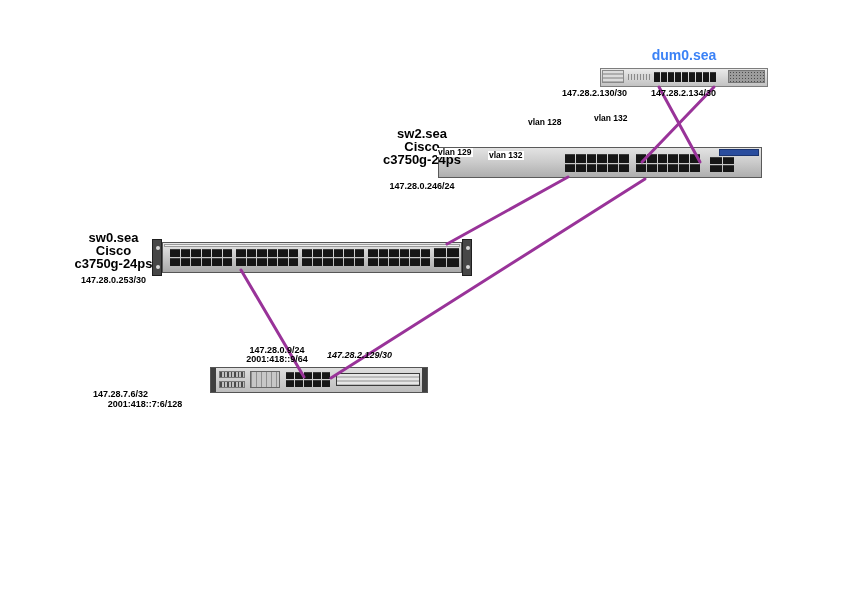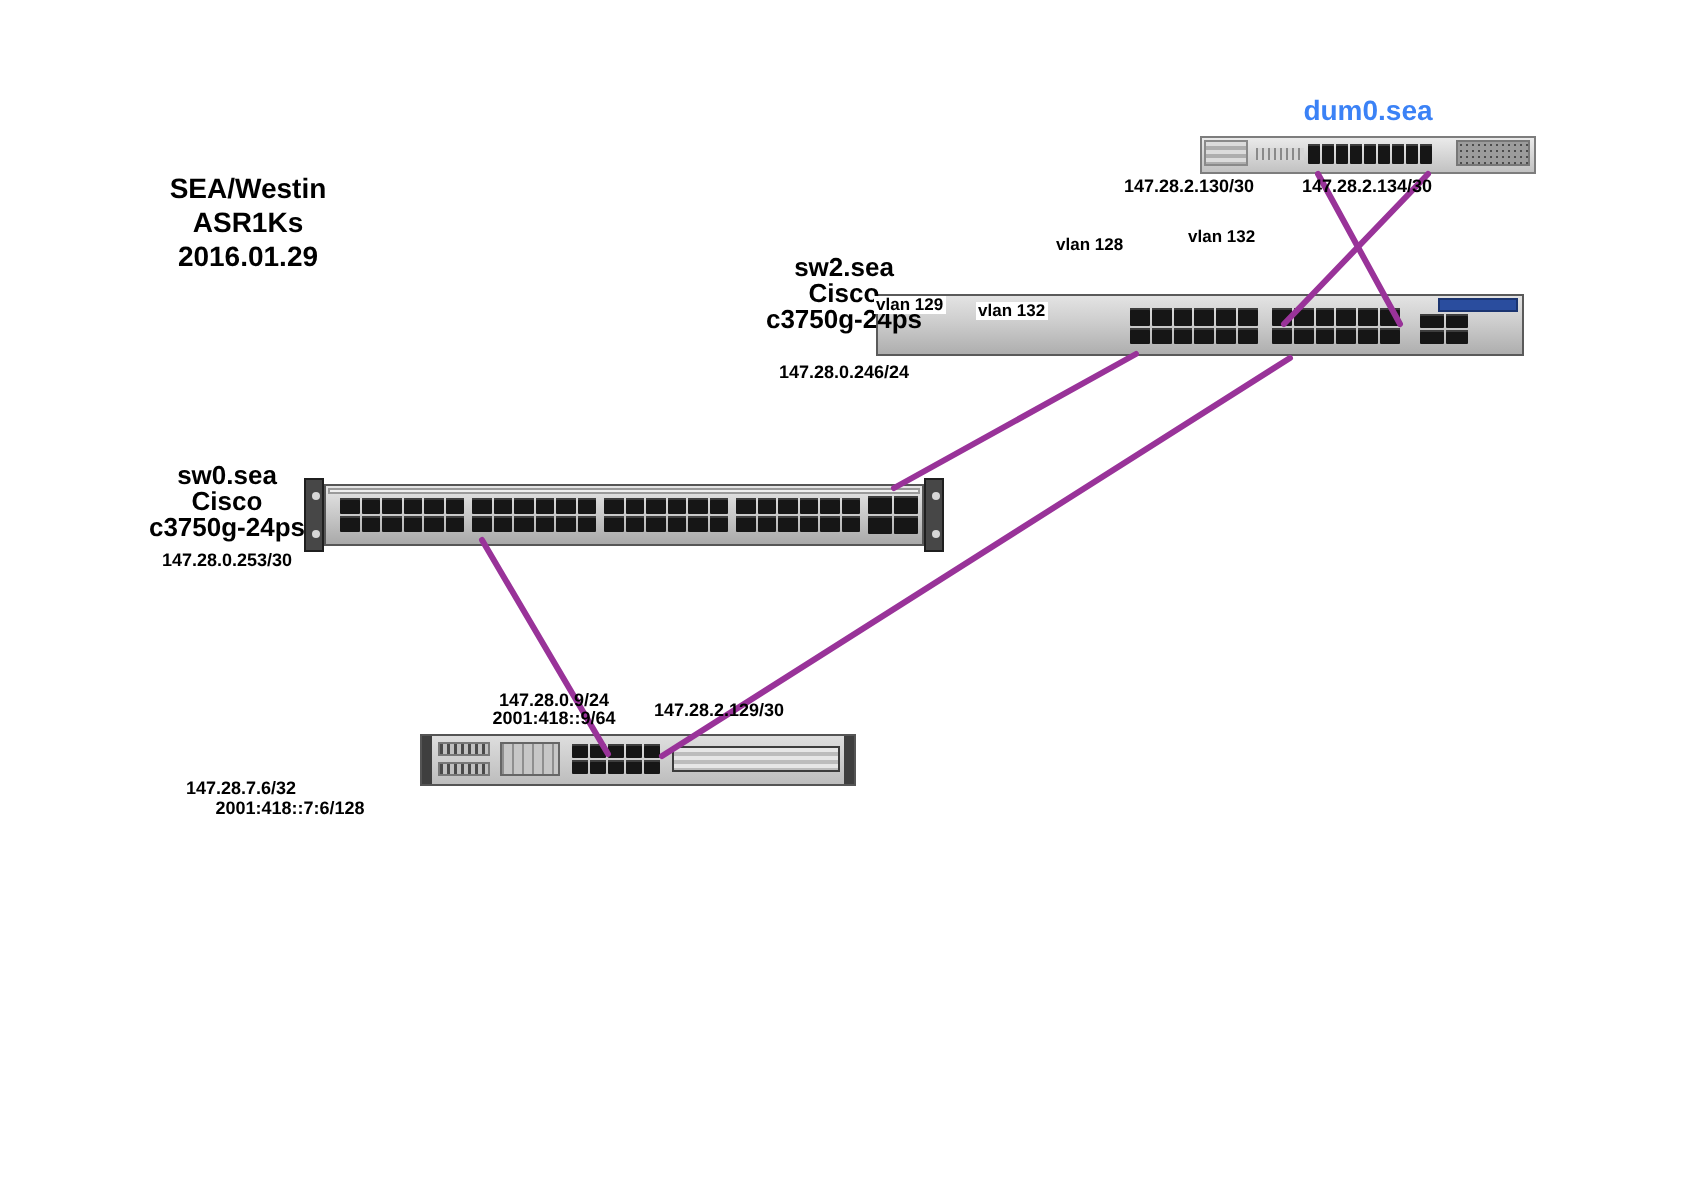--- a/index.html
+++ b/index.html
@@ -66,25 +66,20 @@
 <div class="canvas">
 
   <svg id="links-svg">
       <line x1="659" y1="87" x2="700" y2="162" stroke="#993399" stroke-width="3" stroke-linecap="round"></line>
       <line x1="714" y1="87" x2="642" y2="162" stroke="#993399" stroke-width="3" stroke-linecap="round"></line>
       <line x1="568" y1="177" x2="447" y2="244" stroke="#993399" stroke-width="3" stroke-linecap="round"></line>
       <line x1="645" y1="179" x2="331" y2="378" stroke="#993399" stroke-width="3" stroke-linecap="round"></line>
       <line x1="241" y1="270" x2="304" y2="377" stroke="#993399" stroke-width="3" stroke-linecap="round"></line>
     </svg>
 
-  <div class="abs title-block">
-    <div>SEA/Westin</div>
-    <div>ASR1Ks</div>
-    <div>2016.01.29</div>
-  </div>
 
   <div class="abs devname-lg" style="left:634px; top:47px; width:100px;">dum0.sea</div>
 
   <div class="chassis" style="left:600px; top:68px; width:168px; height:19px;">
     <div class="dum-body"></div>
     <div class="dum-left"></div>
     <div class="dum-ticks"></div>
     <div class="ports dum-ports" style="grid-template-columns: repeat(9, 1fr); grid-template-rows: repeat(1, 1fr);">
         <span class="port"></span>
         <span class="port"></span>
@@ -228,21 +223,21 @@
         <span class="port"></span>
       </div>
     <div class="ear right"></div>
   </div>
 
   <div class="abs ip" style="left:93px; top:389px; width:104px; text-align:left;">147.28.7.6/32</div>
   <div class="abs ip" style="left:93px; top:399px; width:104px; text-align:center;">2001:418::7:6/128</div>
 
   <div class="abs ip" style="left:227px; top:345px; width:100px; text-align:center;">147.28.0.9/24</div>
   <div class="abs ip" style="left:227px; top:354px; width:100px; text-align:center;">2001:418::9/64</div>
-  <div class="abs ip" style="left:327px; top:350px;">147.28.2.129/30</div>
+  <div class="abs ip" style="left:327px; top:350px;font-style:italic;">147.28.2.129/30</div>
 
   <div class="chassis" style="left:210px; top:367px; width:218px; height:26px;">
     <div class="r2-body"></div>
     <div class="r2-ear left"></div>
     <div class="vent" style="left:9px; top:4px; width:26px; height:7px;"></div>
     <div class="vent" style="left:9px; top:14px; width:26px; height:7px;"></div>
     <div class="r2-module" style="left:40px; top:4px; width:30px; height:17px;"></div>
     <div class="ports r2-ports" style="grid-template-columns: repeat(5, 1fr); grid-template-rows: repeat(2, 1fr);">
         <span class="port"></span>
         <span class="port"></span>

